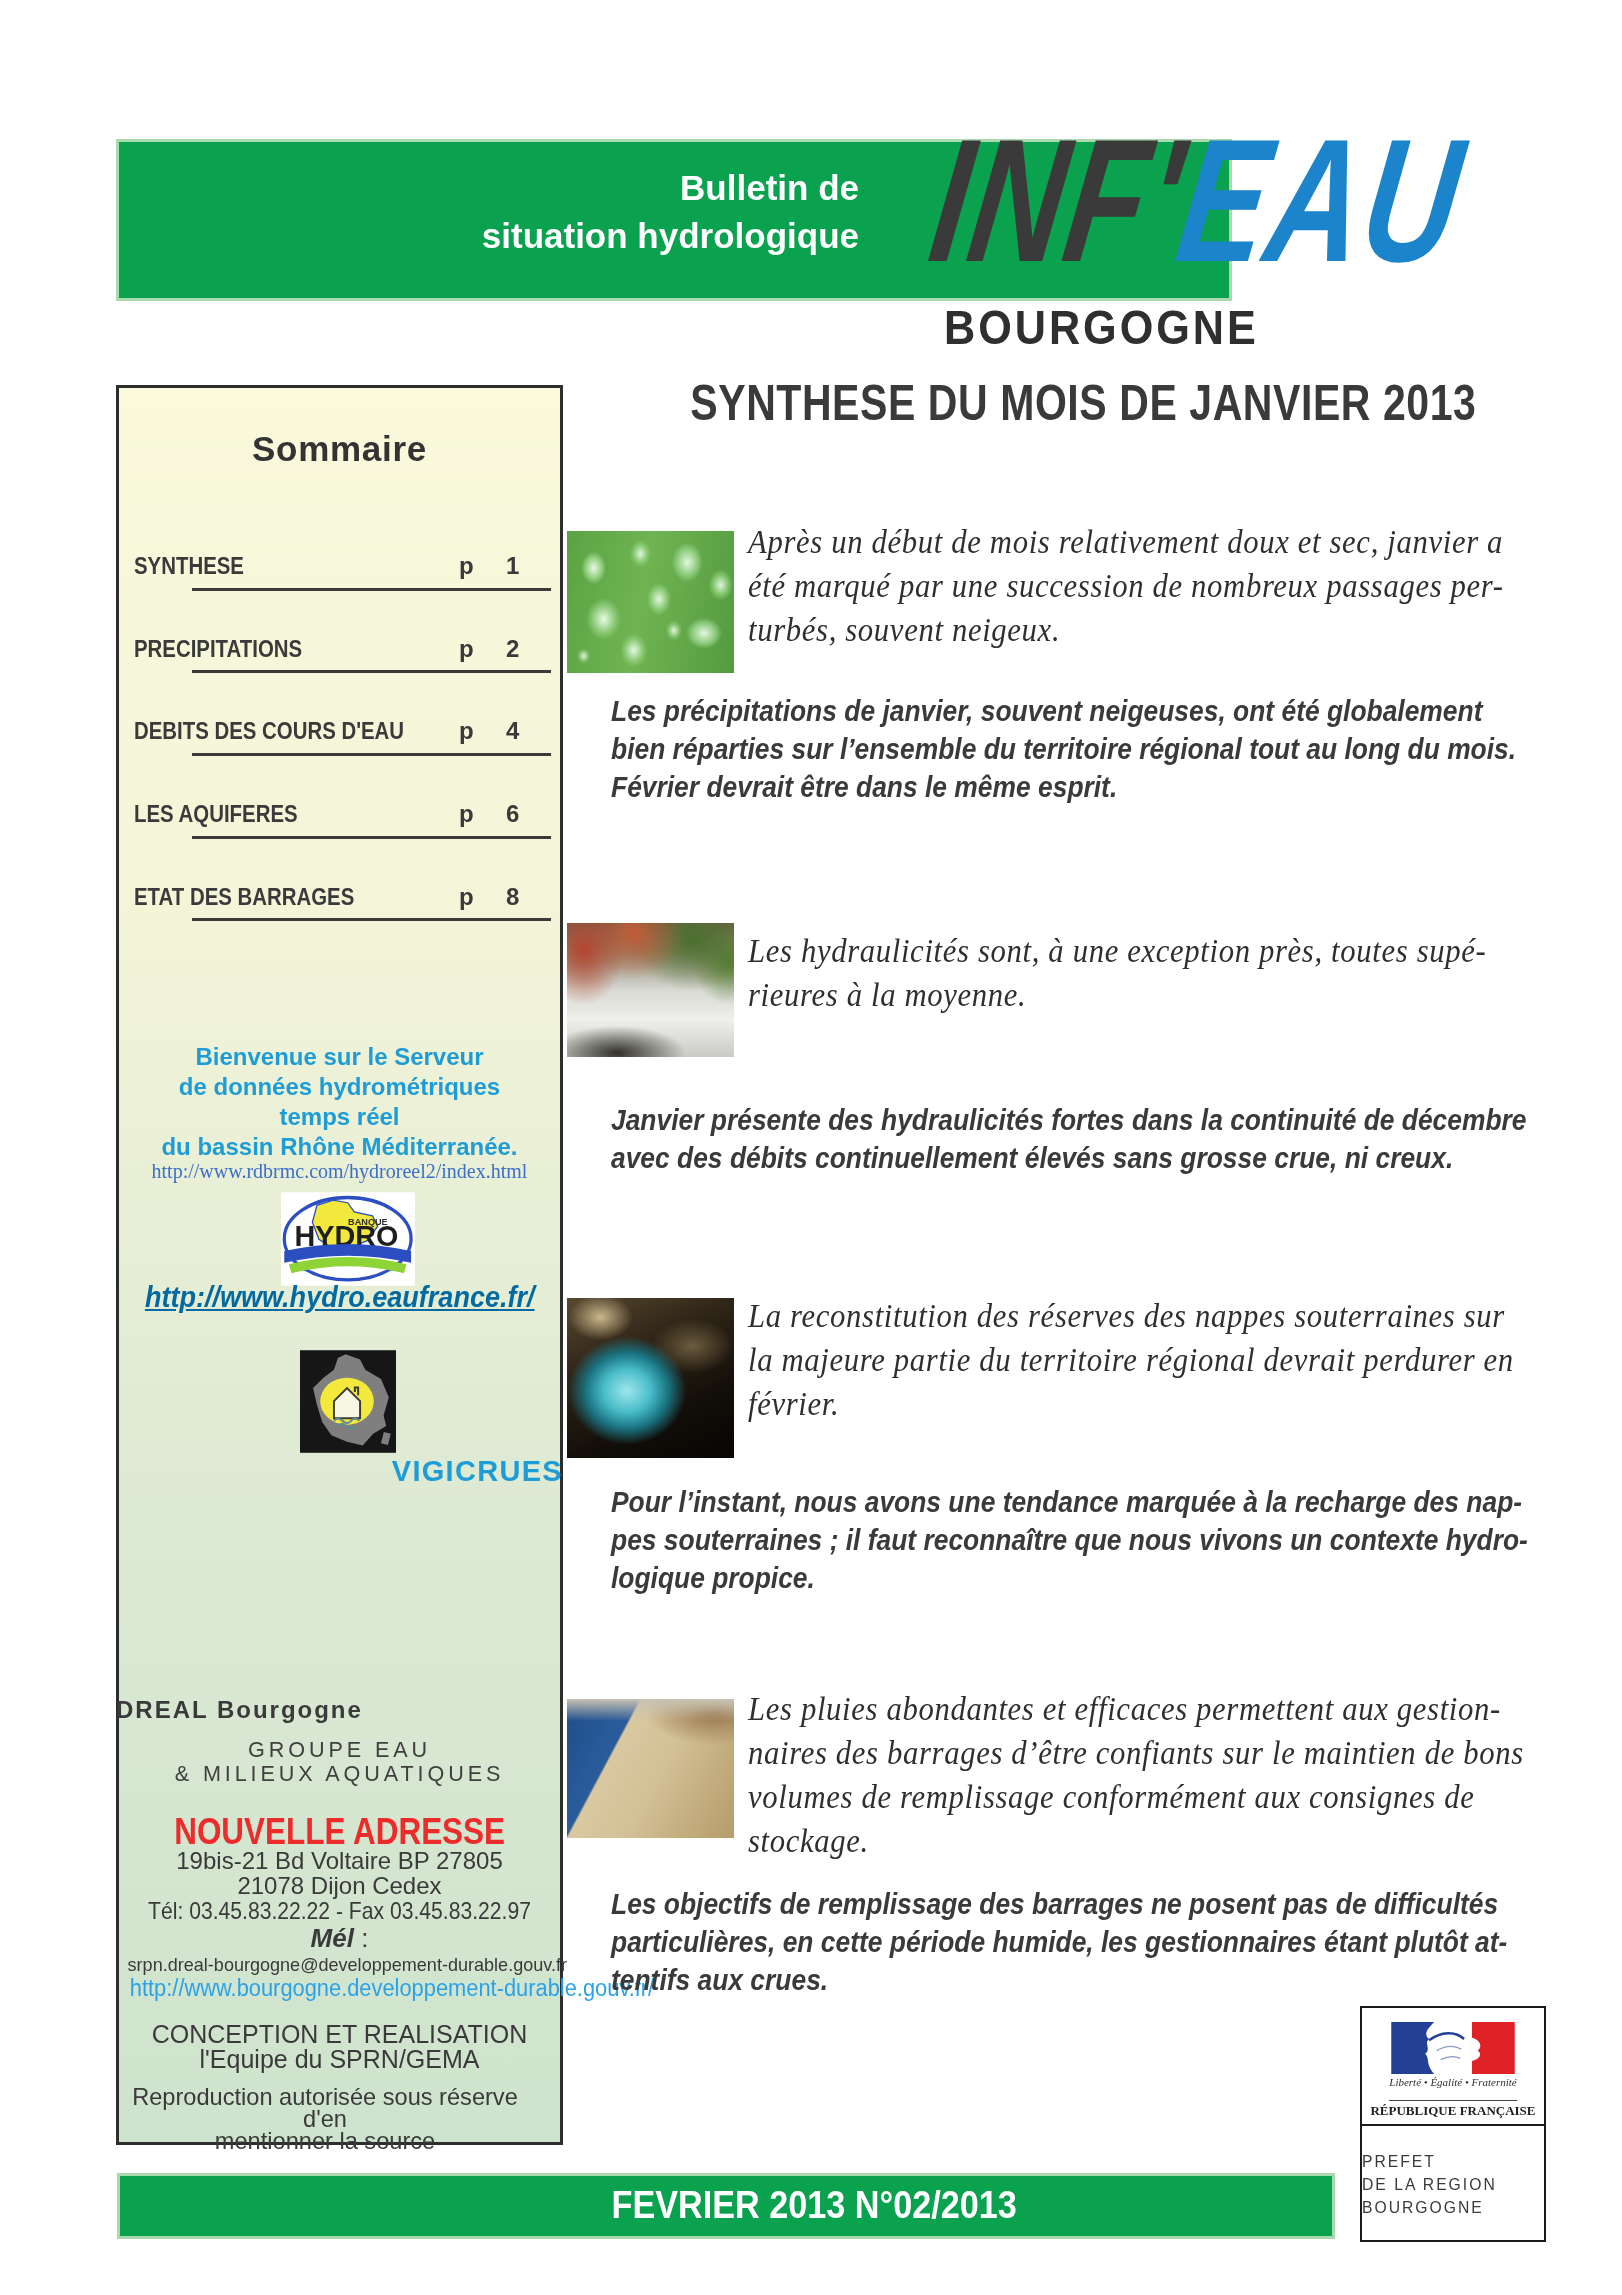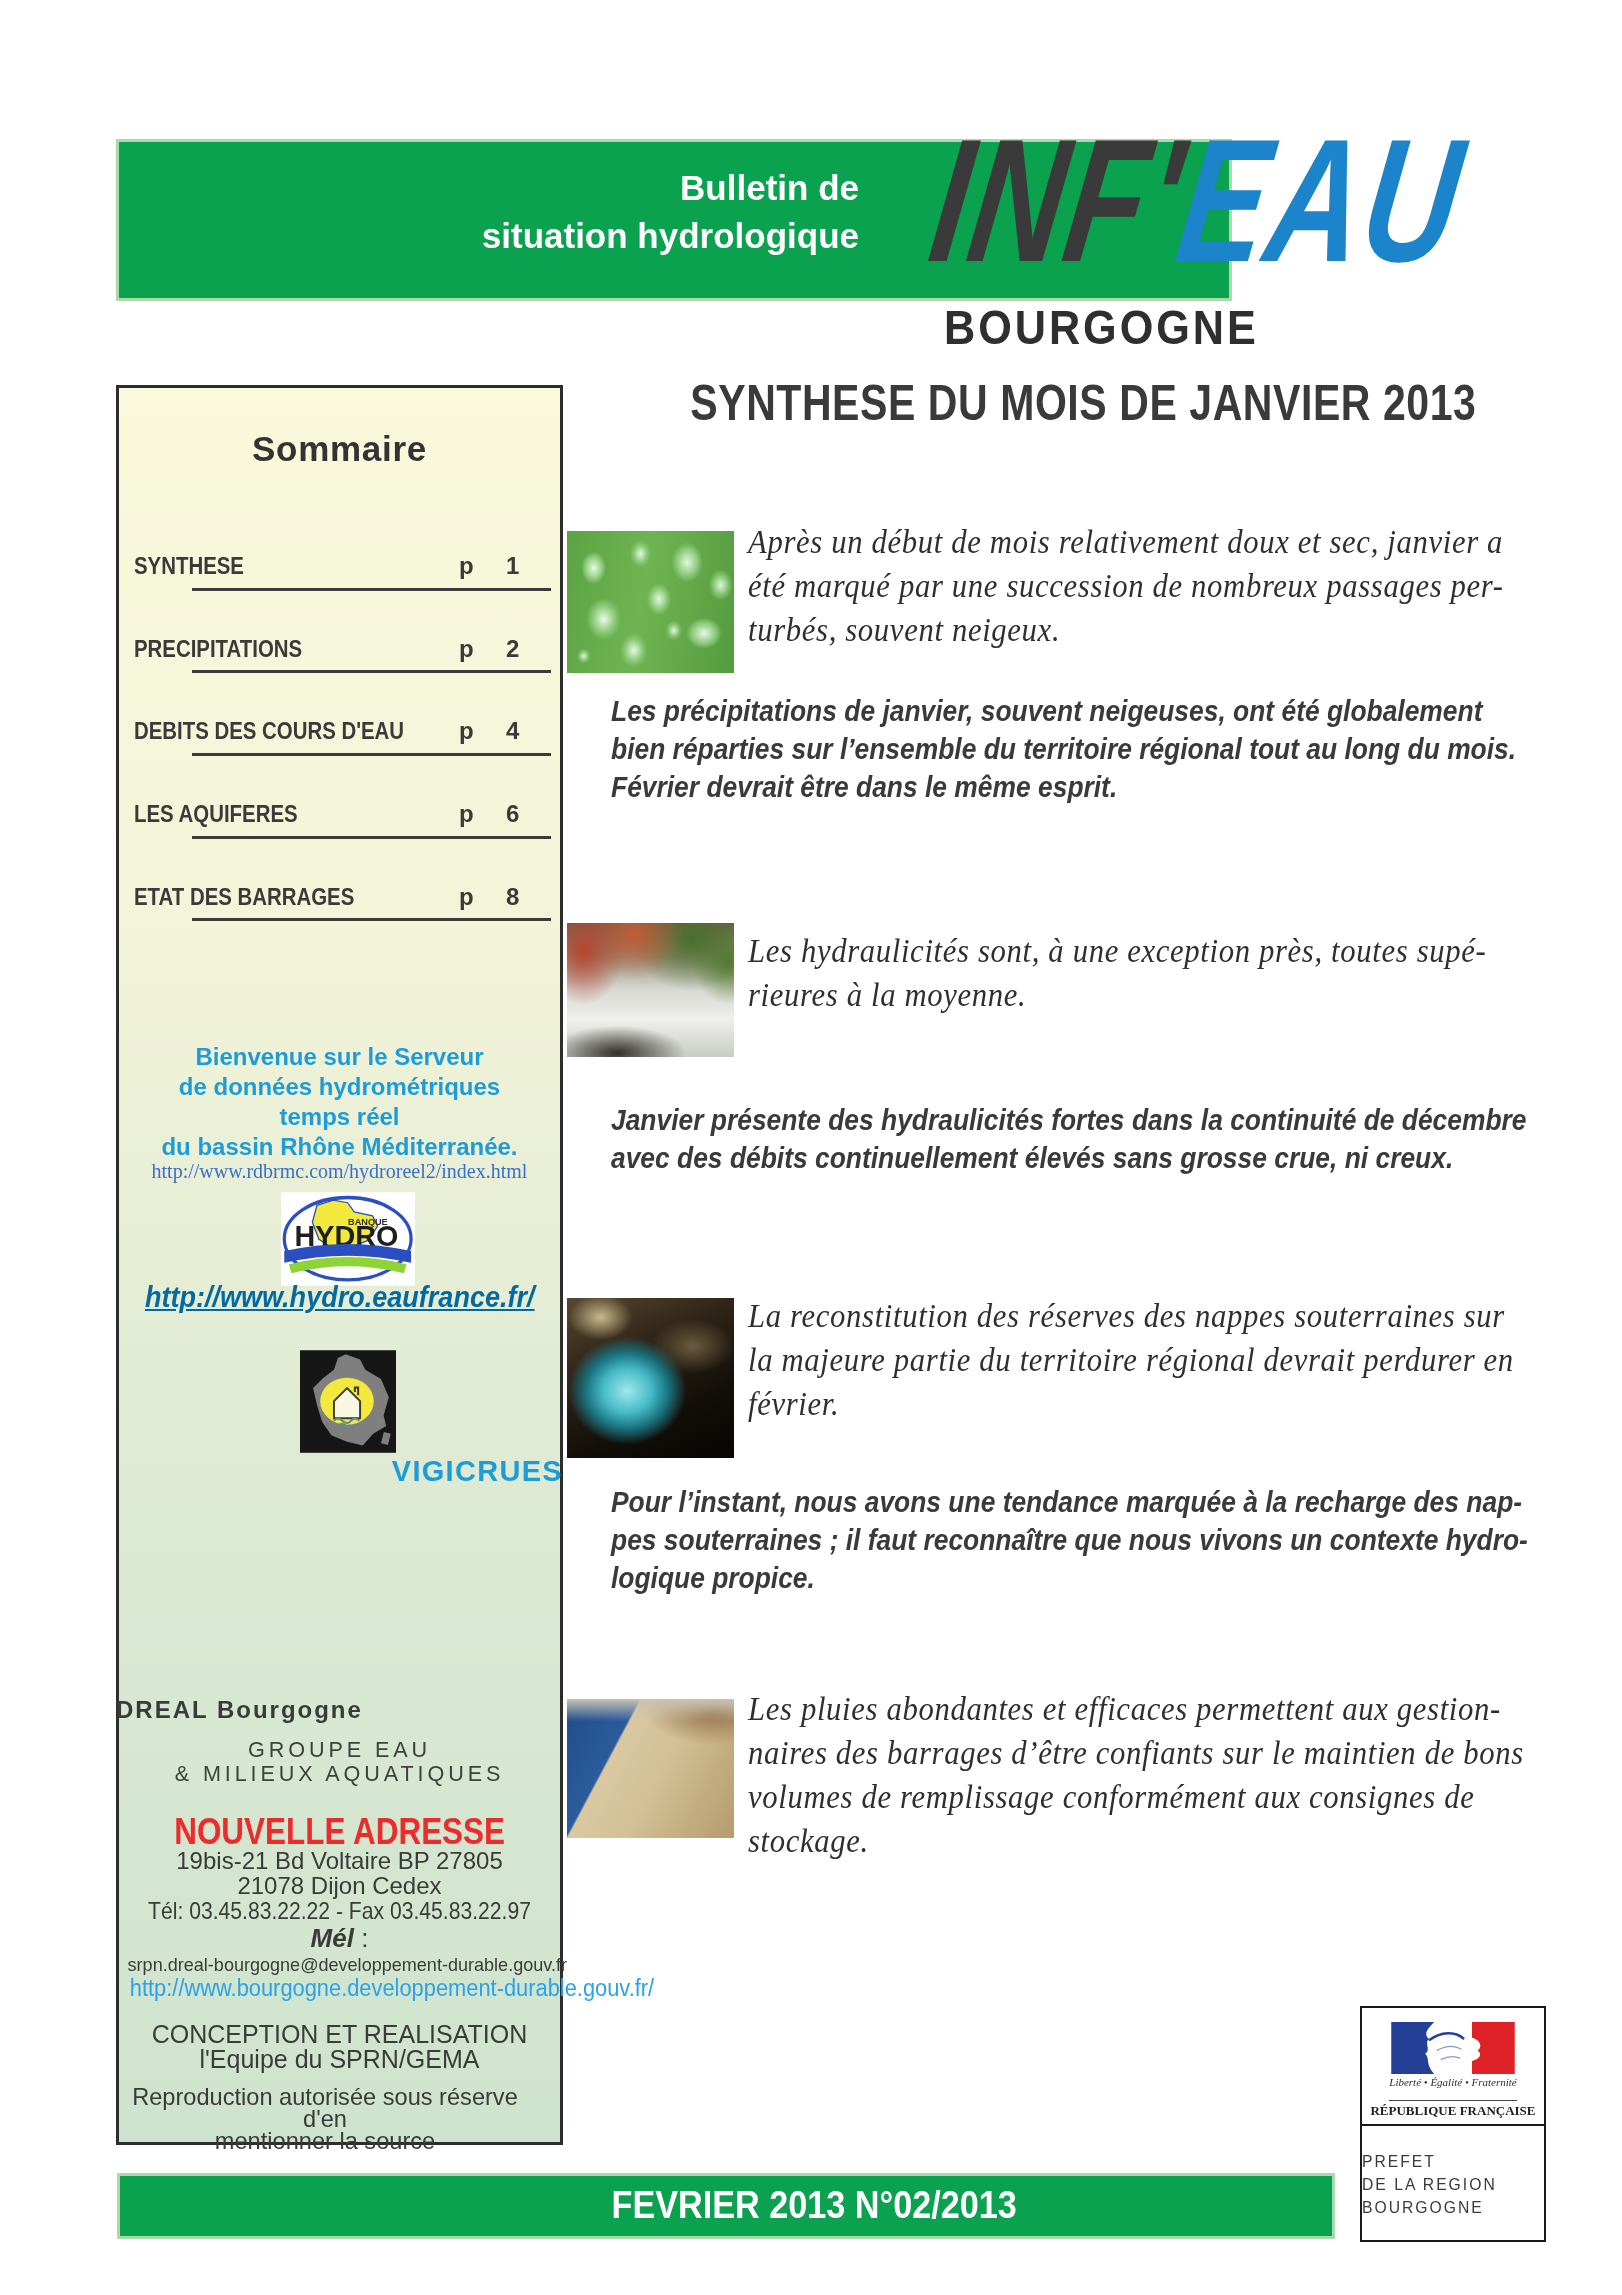--- a/index.html
+++ b/index.html
@@ -284,20 +284,25 @@
     <span class="ln">logique propice.</span>
   </div>
 
   <div class="photo" id="photo4"></div>
   <div class="quote" style="top:1687px;">
     <span class="ln">Les pluies abondantes et efficaces permettent aux gestion-</span>
     <span class="ln">naires des barrages d’être confiants sur le maintien de bons</span>
     <span class="ln">volumes de remplissage conformément aux consignes de</span>
     <span class="ln">stockage.</span>
   </div>
+  <div class="bpara" style="top:1885px;">
+    <span class="ln">Les objectifs de remplissage des barrages ne posent pas de difficultés</span>
+    <span class="ln">particulières, en cette période humide, les gestionnaires étant plutôt at-</span>
+    <span class="ln">tentifs aux crues.</span>
+  </div>
 
   <div class="footer-bar">
     <span>FEVRIER 2013 N°02/2013</span>
   </div>
 
   <div class="prefet">
     <div class="rf-top">
       <svg class="rf-flag" width="124" height="52" viewBox="0 0 190 80">
         <rect x="0" y="0" width="66" height="80" fill="#243f96"></rect>
         <rect x="124" y="0" width="66" height="80" fill="#df2227"></rect>

